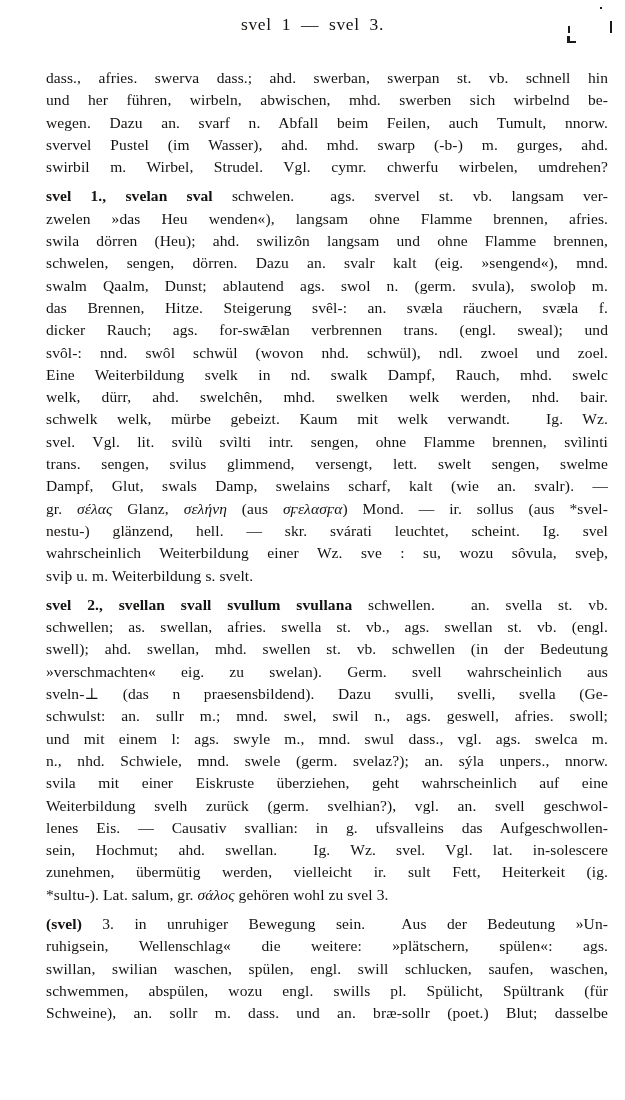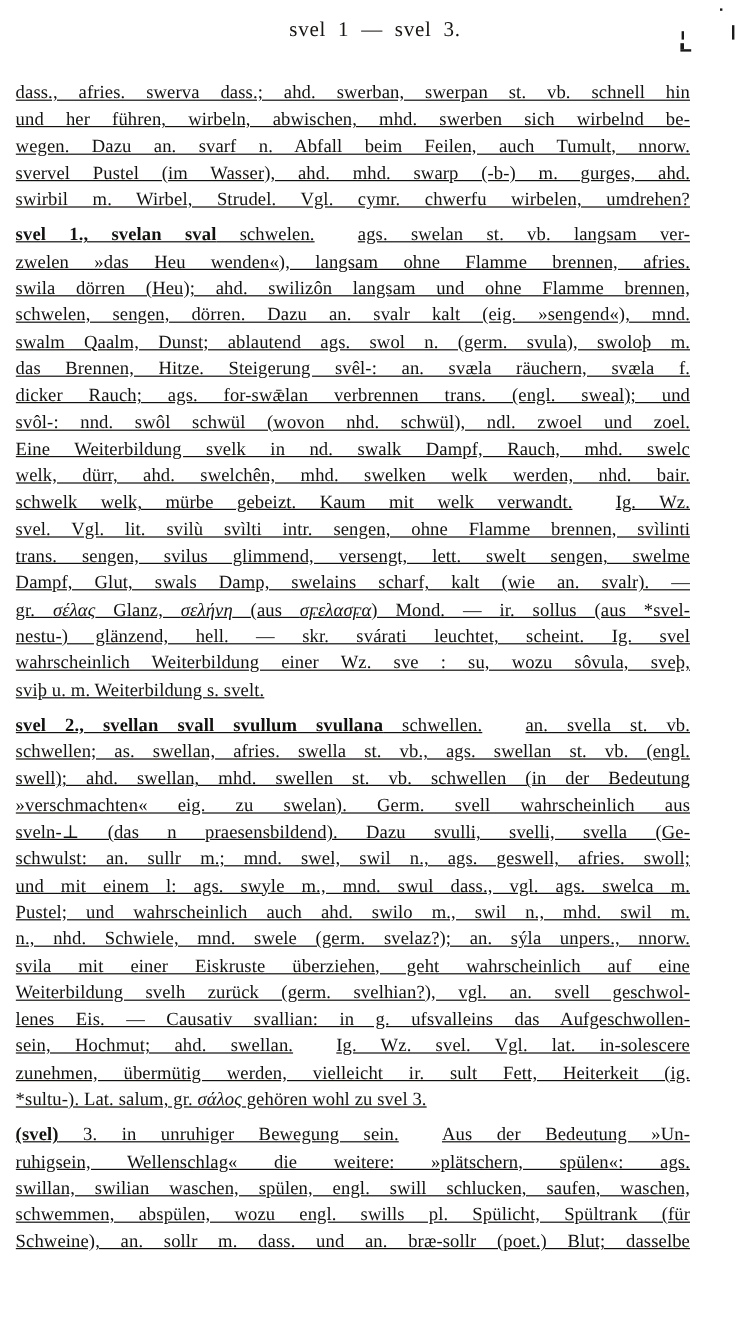--- a/index.html
+++ b/index.html
@@ -18,24 +18,23 @@
     left: 0;
     width: 100%;
     text-align: center;
     font-size: 17.5px;
     letter-spacing: 0.6px;
     word-spacing: 5px;
     color: #171411;
   }
   .textblock {
     position: absolute;
-    left: 13px;
+    left: 46px;
     top: 67px;
     width: 562px;
-    text-decoration: underline;
   }
   .para { margin: 0; }
   .para + .para { margin-top: 7px; }
   .line {
     font-size: 15.5px;
     line-height: 22.3px;
     height: 22.3px;
     overflow: hidden;
     text-align: justify;
     text-align-last: justify;
@@ -62,21 +61,21 @@
 
   <div class="textblock" id="textblock">
       <div class="para">
         <div class="line"><span>dass., afries. swerva dass.; ahd. swerban, swerpan st. vb. schnell hin</span></div>
         <div class="line"><span>und her führen, wirbeln, abwischen, mhd. swerben sich wirbelnd be-</span></div>
         <div class="line"><span>wegen.  Dazu an. svarf n. Abfall beim Feilen, auch Tumult, nnorw.</span></div>
         <div class="line"><span>svervel Pustel (im Wasser), ahd. mhd. swarp (-b-) m. gurges, ahd.</span></div>
         <div class="line"><span>swirbil m. Wirbel, Strudel.  Vgl. cymr. chwerfu wirbelen, umdrehen?</span></div>
       </div>
       <div class="para">
-        <div class="line"><span class="b">svel 1., svelan sval</span><span> schwelen.</span><span class="gap"></span><span>ags. swelan st. vb. langsam ver-</span></div>
+        <div class="line"><span class="b">svel 1., svelan sval</span><span> schwelen.</span><span class="gap"></span><span>ags. svervel st. vb. langsam ver-</span></div>
         <div class="line"><span>zwelen »das Heu wenden«), langsam ohne Flamme brennen, afries.</span></div>
         <div class="line"><span>swila dörren (Heu); ahd. swilizôn langsam und ohne Flamme brennen,</span></div>
         <div class="line"><span>schwelen, sengen, dörren.  Dazu an. svalr kalt (eig. »sengend«), mnd.</span></div>
         <div class="line"><span>swalm Qaalm, Dunst; ablautend ags. swol n. (germ. svula), swoloþ m.</span></div>
         <div class="line"><span>das Brennen, Hitze.  Steigerung svêl-: an. svæla räuchern, svæla f.</span></div>
         <div class="line"><span>dicker Rauch; ags. for-swǣlan verbrennen trans. (engl. sweal); und</span></div>
         <div class="line"><span>svôl-: nnd. swôl schwül (wovon nhd. schwül), ndl. zwoel und zoel.</span></div>
         <div class="line"><span>Eine Weiterbildung svelk in nd. swalk Dampf, Rauch, mhd. swelc</span></div>
         <div class="line"><span>welk, dürr, ahd. swelchên, mhd. swelken welk werden, nhd. bair.</span></div>
         <div class="line"><span>schwelk welk, mürbe gebeizt.  Kaum mit welk verwandt.</span><span class="gap"></span><span>Ig. Wz.</span></div>
@@ -89,21 +88,20 @@
         <div class="line last"><span>sviþ u. m.  Weiterbildung s. svelt.</span></div>
       </div>
       <div class="para">
         <div class="line"><span class="b">svel 2., svellan svall svullum svullana</span><span> schwellen.</span><span class="gap"></span><span>an. svella st. vb.</span></div>
         <div class="line"><span>schwellen; as. swellan, afries. swella st. vb., ags. swellan st. vb. (engl.</span></div>
         <div class="line"><span>swell); ahd. swellan, mhd. swellen st. vb. schwellen (in der Bedeutung</span></div>
         <div class="line"><span>»verschmachten« eig. zu swelan).  Germ. svell wahrscheinlich aus</span></div>
         <div class="line"><span>sveln-⊥ (das n praesensbildend).  Dazu svulli, svelli, svella (Ge-</span></div>
         <div class="line"><span>schwulst: an. sullr m.; mnd. swel, swil n., ags. geswell, afries. swoll;</span></div>
         <div class="line"><span>und mit einem l: ags. swyle m., mnd. swul dass., vgl. ags. swelca m.</span></div>
-        <div class="line"><span>Pustel; und wahrscheinlich auch ahd. swilo m., swil n., mhd. swil m.</span></div>
         <div class="line"><span>n., nhd. Schwiele, mnd. swele (germ. svelaz?); an. sýla unpers., nnorw.</span></div>
         <div class="line"><span>svila mit einer Eiskruste überziehen, geht wahrscheinlich auf eine</span></div>
         <div class="line"><span>Weiterbildung svelh zurück (germ. svelhian?), vgl. an. svell geschwol-</span></div>
         <div class="line"><span>lenes Eis. — Causativ svallian: in g. ufsvalleins das Aufgeschwollen-</span></div>
         <div class="line"><span>sein, Hochmut; ahd. swellan.</span><span class="gap"></span><span>Ig. Wz. svel.  Vgl. lat. in-solescere</span></div>
         <div class="line"><span>zunehmen, übermütig werden, vielleicht ir. sult Fett, Heiterkeit (ig.</span></div>
         <div class="line last"><span>*sultu-).  Lat. salum, gr. </span><span class="i">σάλος</span><span> gehören wohl zu svel 3.</span></div>
       </div>
       <div class="para">
         <div class="line"><span class="b">(svel)</span><span> 3. in unruhiger Bewegung sein.</span><span class="gap"></span><span>Aus der Bedeutung »Un-</span></div>

